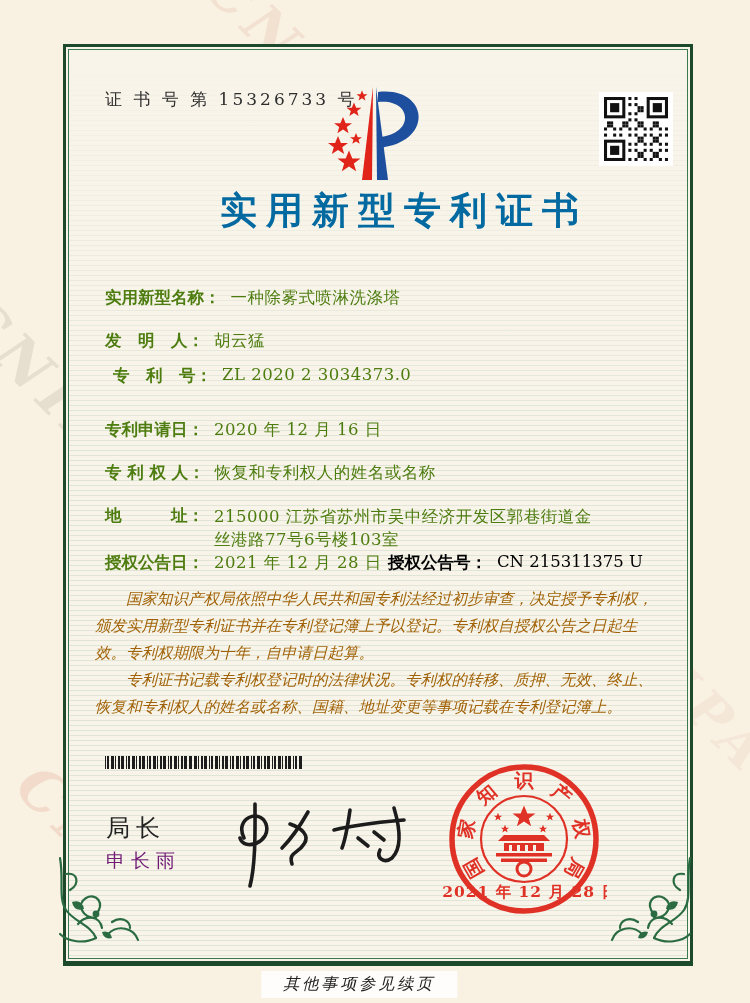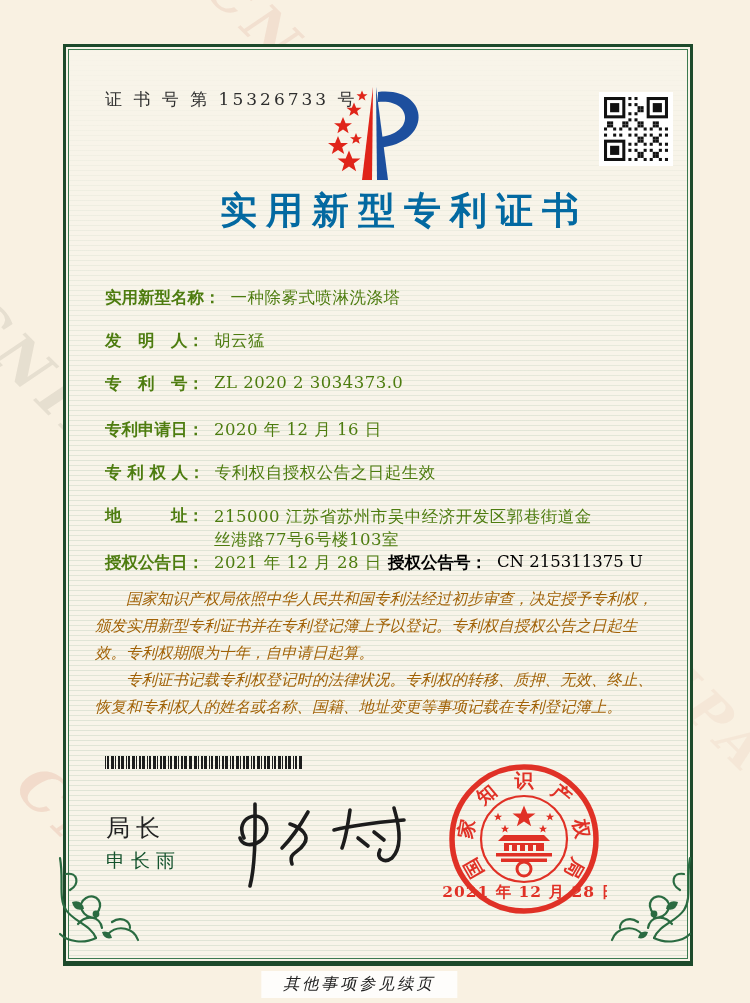--- a/index.html
+++ b/index.html
@@ -36,37 +36,37 @@
   .logo svg{width:100%;height:100%;}
   .qr{position:absolute;left:599px;top:92px;width:74px;height:74px;background:#fff;padding:5px;box-sizing:border-box;}
   .qr svg{width:100%;height:100%;}
   .title{position:absolute;left:0;top:186px;width:100%;text-align:center;
          font-size:37px;font-weight:700;letter-spacing:9px;color:#0369a1;margin-left:29px;}
 
   
   .row{position:absolute;left:105px;font-size:16.5px;color:#4d7c0f;display:flex;}
   .row .lbl{font-weight:700;flex:0 0 auto;white-space:pre;}
   .row .val{margin-left:10px;letter-spacing:.5px;}
-  .r1{top:287px;} .r2{top:330px;} .r3{top:373px;} .r4{top:419px;} .r5{top:462px;}
+  .r1{top:287px;} .r2{top:330px;} .r3{top:365px;margin-left:8px;} .r4{top:419px;} .r5{top:462px;}
   .r6{top:505px;width:500px;} .r6 .val{width:392px;line-height:23px;}
   .r7{top:552px;} .r7b{position:absolute;left:388px;top:552px;font-size:16.5px;display:flex;}
   .r7b .lbl{font-weight:700;} .r7b .val{margin-left:10px;}
 
   
   .legal{position:absolute;left:95px;top:586px;width:562px;font-size:15.5px;line-height:27px;
          color:#a16207;font-style:italic;}
   .legal p{margin:0;text-indent:2em;}
 
   
   .barcode{position:absolute;left:105px;top:756px;width:198px;height:13px;display:flex;align-items:stretch;}
   .barcode i{display:block;background:#1c1c1c;}
 
   
   .sig-title{position:absolute;left:106px;top:812px;font-size:24px;color:#222;letter-spacing:6px;}
-  .sig-name{position:absolute;left:106px;top:848px;font-size:19px;color:#14532d;letter-spacing:6px;}
+  .sig-name{position:absolute;left:106px;top:848px;font-size:19px;color:#701a75;letter-spacing:6px;}
   .sig-script{position:absolute;left:222px;top:796px;width:190px;height:100px;}
   .sig-script svg{width:100%;height:100%;}
 
   
   .seal{position:absolute;left:441px;top:756px;width:166px;height:176px;opacity:.93;}
   .seal svg{width:100%;height:100%;}
 
   
   .page-no{position:absolute;left:0;top:931px;width:100%;text-align:center;font-size:14.5px;color:#2a2a2a;letter-spacing:2px;}
   .note{position:absolute;left:50%;top:971px;transform:translateX(-58%);font-size:16px;font-style:italic;
@@ -252,21 +252,21 @@
   <div class="row r3">
     <span class="lbl">专　利　号：</span>
     <span class="val">ZL 2020 2 3034373.0</span>
   </div>
   <div class="row r4">
     <span class="lbl">专利申请日：</span>
     <span class="val">2020 年 12 月 16 日</span>
   </div>
   <div class="row r5">
     <span class="lbl">专 利 权 人：</span>
-    <span class="val">专利权自授权公告之日起生效</span>
+    <span class="val">恢复和专利权人的姓名或名称</span>
   </div>
   <div class="row r6">
     <span class="lbl">地　　　址：</span>
     <span class="val">215000 江苏省苏州市吴中经济开发区郭巷街道金丝港路77号6号楼103室</span>
   </div>
   <div class="row r7">
     <span class="lbl">授权公告日：</span>
     <span class="val">2021 年 12 月 28 日</span>
   </div>
   <div class="r7b">

